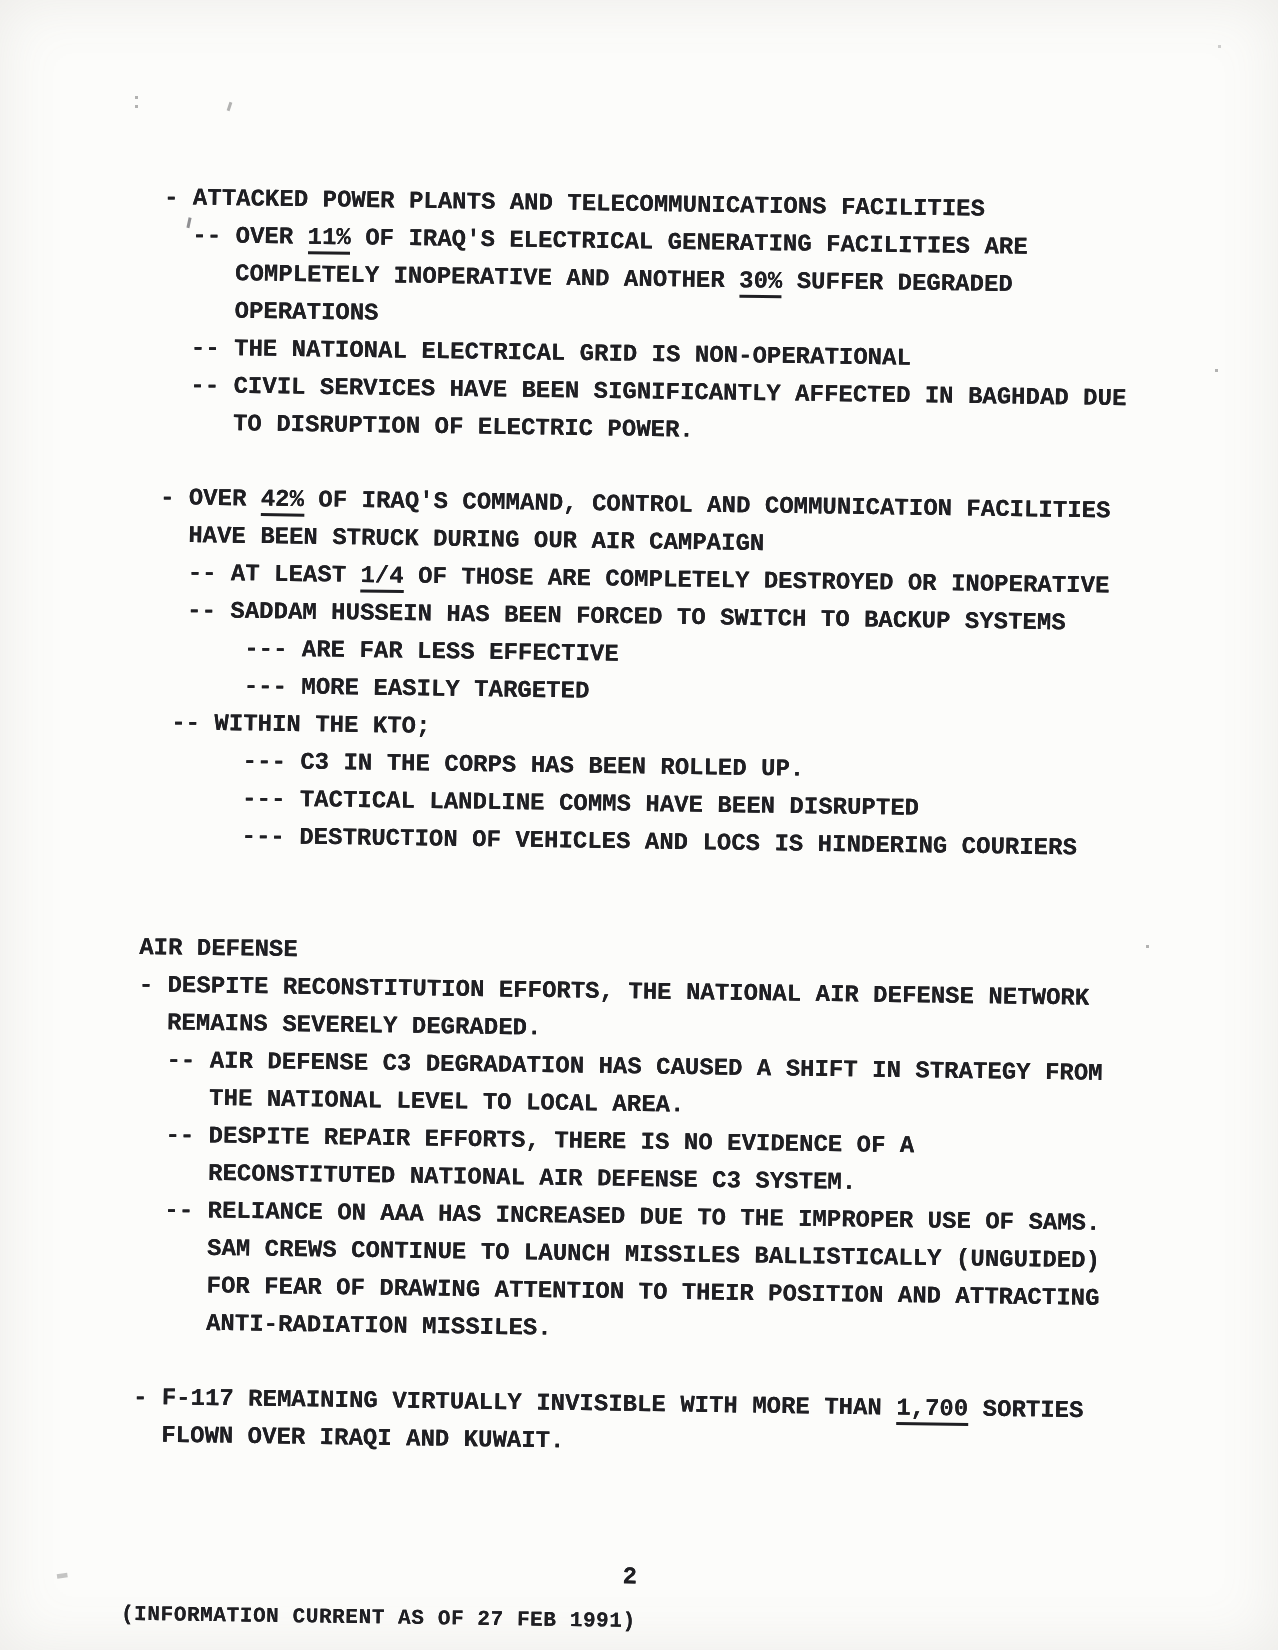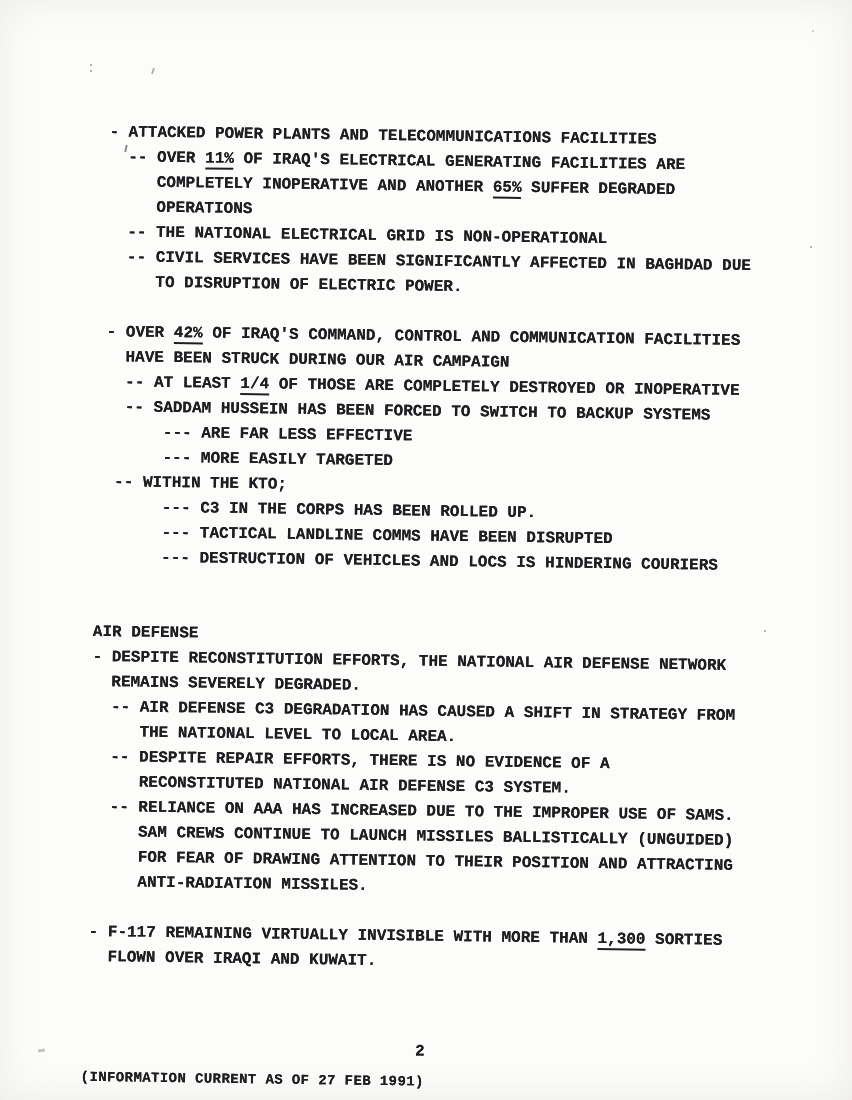--- a/index.html
+++ b/index.html
@@ -76,21 +76,21 @@
   <div class="artifact a-apostrophe"></div>
   <div class="artifact a-dot-right"></div>
   <div class="artifact a-dot-right2"></div>
   <div class="artifact a-smudge-bottom"></div>
   <div class="artifact a-dot-topright"></div>
 
   <div class="doc">
     <div>
         <div class="line"><span> - ATTACKED POWER PLANTS AND TELECOMMUNICATIONS FACILITIES</span></div>
         <div class="line"><span>   -- OVER </span><span class="u">11%</span><span> OF IRAQ'S ELECTRICAL GENERATING FACILITIES ARE</span></div>
-        <div class="line"><span>      COMPLETELY INOPERATIVE AND ANOTHER </span><span class="u">65%</span><span> SUFFER DEGRADED</span></div>
+        <div class="line"><span>      COMPLETELY INOPERATIVE AND ANOTHER </span><span class="u">30%</span><span> SUFFER DEGRADED</span></div>
         <div class="line"><span>      OPERATIONS</span></div>
         <div class="line"><span>   -- THE NATIONAL ELECTRICAL GRID IS NON-OPERATIONAL</span></div>
         <div class="line"><span>   -- CIVIL SERVICES HAVE BEEN SIGNIFICANTLY AFFECTED IN BAGHDAD DUE</span></div>
         <div class="line"><span>      TO DISRUPTION OF ELECTRIC POWER.</span></div>
         <div class="line">&nbsp;</div>
         <div class="line"><span> - OVER </span><span class="u">42%</span><span> OF IRAQ'S COMMAND, CONTROL AND COMMUNICATION FACILITIES</span></div>
         <div class="line"><span>   HAVE BEEN STRUCK DURING OUR AIR CAMPAIGN</span></div>
         <div class="line"><span>   -- AT LEAST </span><span class="u">1/4</span><span> OF THOSE ARE COMPLETELY DESTROYED OR INOPERATIVE</span></div>
         <div class="line"><span>   -- SADDAM HUSSEIN HAS BEEN FORCED TO SWITCH TO BACKUP SYSTEMS</span></div>
         <div class="line"><span>       --- ARE FAR LESS EFFECTIVE</span></div>
@@ -106,20 +106,20 @@
         <div class="line"><span>  REMAINS SEVERELY DEGRADED.</span></div>
         <div class="line"><span>  -- AIR DEFENSE C3 DEGRADATION HAS CAUSED A SHIFT IN STRATEGY FROM</span></div>
         <div class="line"><span>     THE NATIONAL LEVEL TO LOCAL AREA.</span></div>
         <div class="line"><span>  -- DESPITE REPAIR EFFORTS, THERE IS NO EVIDENCE OF A</span></div>
         <div class="line"><span>     RECONSTITUTED NATIONAL AIR DEFENSE C3 SYSTEM.</span></div>
         <div class="line"><span>  -- RELIANCE ON AAA HAS INCREASED DUE TO THE IMPROPER USE OF SAMS.</span></div>
         <div class="line"><span>     SAM CREWS CONTINUE TO LAUNCH MISSILES BALLISTICALLY (UNGUIDED)</span></div>
         <div class="line"><span>     FOR FEAR OF DRAWING ATTENTION TO THEIR POSITION AND ATTRACTING</span></div>
         <div class="line"><span>     ANTI-RADIATION MISSILES.</span></div>
         <div class="line">&nbsp;</div>
-        <div class="line"><span>- F-117 REMAINING VIRTUALLY INVISIBLE WITH MORE THAN </span><span class="u">1,300</span><span> SORTIES</span></div>
+        <div class="line"><span>- F-117 REMAINING VIRTUALLY INVISIBLE WITH MORE THAN </span><span class="u">1,700</span><span> SORTIES</span></div>
         <div class="line"><span>  FLOWN OVER IRAQI AND KUWAIT.</span></div>
       </div>
     <div class="pagenum">2</div>
     <div class="footer">(INFORMATION CURRENT AS OF 27 FEB 1991)</div>
   </div>
 
 </div>
 
 </body></html>

